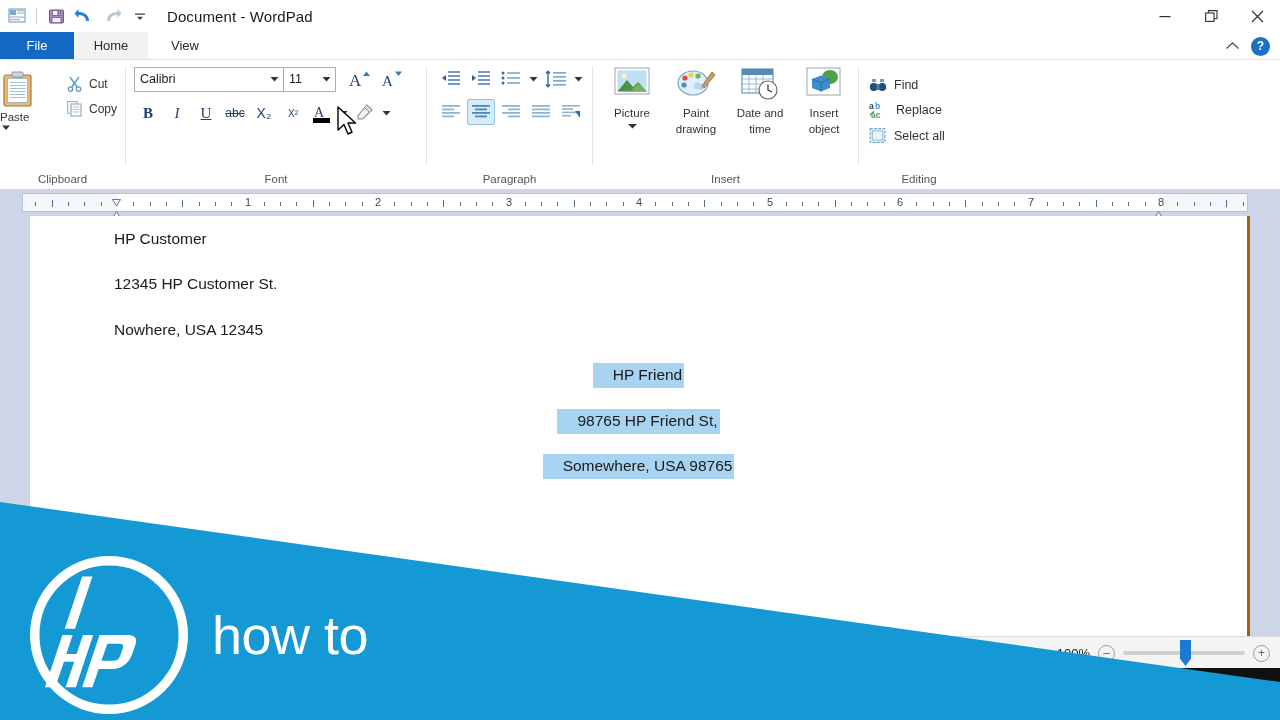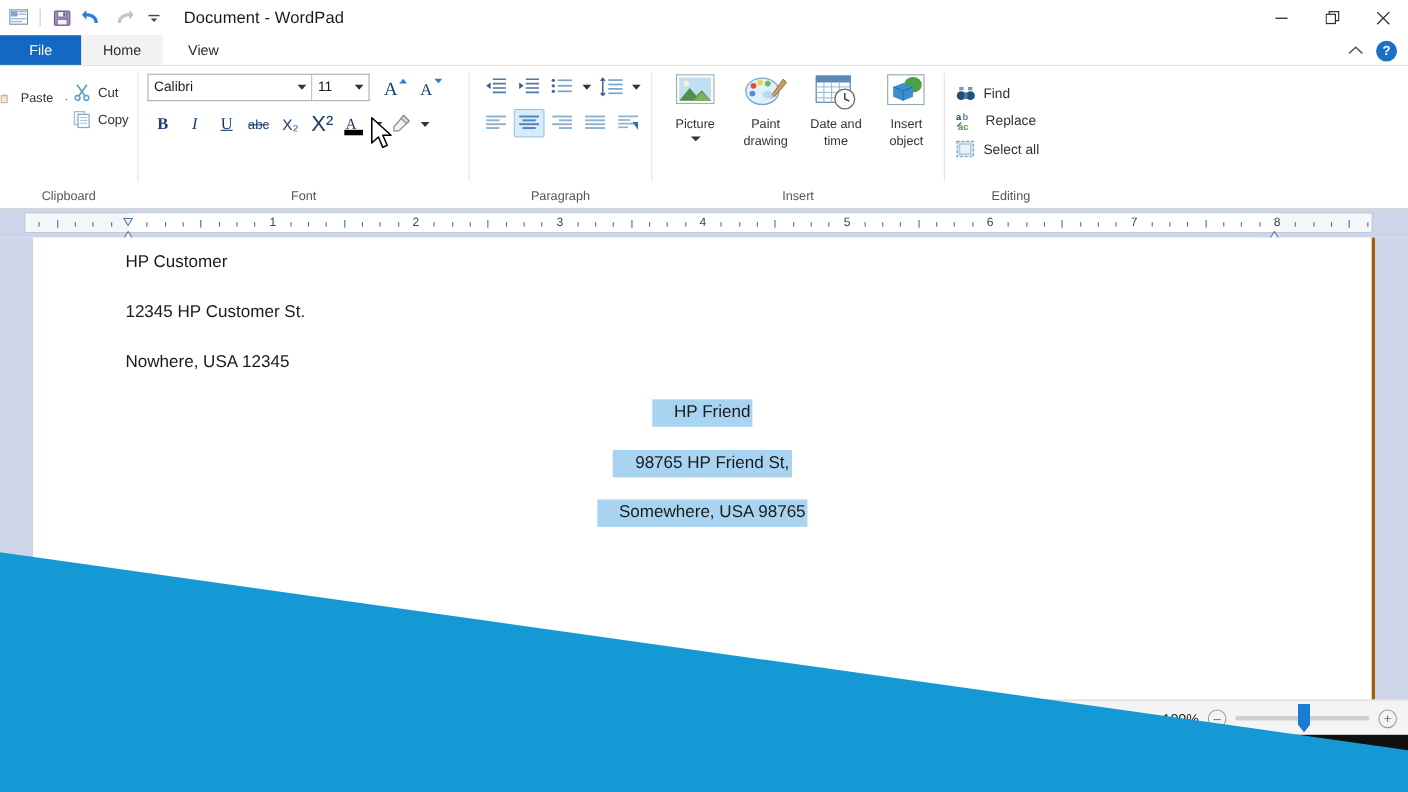--- a/index.html
+++ b/index.html
@@ -63,22 +63,22 @@
   .grp { position: relative; display: flex; flex-direction: column; height: 130px; }
   .grp-body { flex: 1; display: flex; align-items: flex-start; padding-top: 6px; }
   .grp-label {
     height: 20px; font-size: 11.5px; color: #555; text-align: center;
     line-height: 18px;
   }
   .grp-div { width: 1px; background: #e4e4e4; margin: 6px 0 24px 0; }
 
   
   .clip-paste {
-    width: 62px; display: flex; flex-direction: row; align-items: center;
-    padding-top: 4px; gap: 11px;
+    width: 62px; display: flex; flex-direction: column; 
+    padding-top: 4px; gap: 1px;
   }
   .paste-label { font-size: 11.5px; color: #333; }
   .clip-side { display: flex; flex-direction: column; padding-top: 8px; gap: 6px; }
   .small-cmd { display: flex; align-items: center; gap: 6px; font-size: 12px; color: #333; padding: 1px 4px; }
 
   
   .font-rows { display: flex; flex-direction: column; gap: 8px; padding-left: 8px; }
   .font-row1 { display: flex; align-items: center; gap: 0; }
   .combo {
     height: 25px; border: 1px solid #abadb3; background: #fff;
@@ -376,21 +376,21 @@
               </div>
             </div>
           </div>
 
           <div class="font-row2">
             <div class="fbtn" style="font-weight:bold;font-family:'Liberation Serif',serif">B</div>
             <div class="fbtn" style="font-style:italic;font-family:'Liberation Serif',serif">I</div>
             <div class="fbtn" style="text-decoration:underline;font-family:'Liberation Serif',serif">U</div>
             <div class="fbtn" style="font-size:12px;text-decoration:line-through">abc</div>
             <div class="fbtn" style="font-size:14px">X₂</div>
-            <div class="fbtn" style="font-size:20px">X²</div>
+            <div class="fbtn" style="font-size:10px">X²</div>
             <div class="fbtn">
               <svg width="20" height="22" viewBox="0 0 20 22">
                 <text x="2" y="15" font-family="Liberation Serif, serif" font-size="14" fill="#1c3f6e">A</text>
                 <rect x="1" y="16" width="17" height="5" fill="#000000"></rect>
               </svg>
             </div>
             <div class="mini-carat">
               <svg width="9" height="6" viewBox="0 0 9 6">
                   <path d="M0.5 1 L8.5 1 L4.5 5.5 Z" fill="#333"></path>
                 </svg>
@@ -751,20 +751,31 @@
       </div>
     </div>
   </div>
 
   <div class="hp-overlay">
     <svg width="1280" height="260" viewBox="0 0 1280 260" style="display:block">
       <path d="M0 42 L1280 222 L1280 260 L0 260 Z" fill="#1499d5"></path>
     </svg>
   </div>
 
+  <div class="hp-brand">
+    <svg width="158" height="158" viewBox="0 0 100 100">
+      <circle cx="50" cy="50" r="47" fill="none" stroke="#ffffff" stroke-width="6"></circle>
+      <g fill="#ffffff">
+        <path d="M33 13 L22 46 L28.5 46 L39.5 13 Z"></path>
+        <path d="M20.5 50 L9.5 83 L16 83 L21.5 67 L28 67 L22.5 83 L29 83 L40 50 L33.5 50 L29.5 62 L23 62 L27 50 Z"></path>
+        <path d="M44 50 L33 83 L39.5 83 L43.5 71.5 L52 71.5 C58 71.5 62.5 68 64.5 62.5 L66.5 57 C68.5 51.5 66 50 61 50 Z M49 55.5 L56 55.5 C58.5 55.5 59.5 56.2 58.7 58.5 L57 63.3 C56.2 65.6 54.7 66.3 52.2 66.3 L45.2 66.3 Z"></path>
+      </g>
+    </svg>
+    <span class="hp-text">how to</span>
+  </div>
 
   <div class="cursor">
     <svg width="22" height="32" viewBox="0 0 22 32">
       <path d="M1 1 L1 24 L7 18.5 L11 28 L15 26 L11 17 L18.5 17 Z" fill="#ffffff" stroke="#000000" stroke-width="1.4" stroke-linejoin="round"></path>
     </svg>
   </div>
 
 </div>
 
 </body></html>

